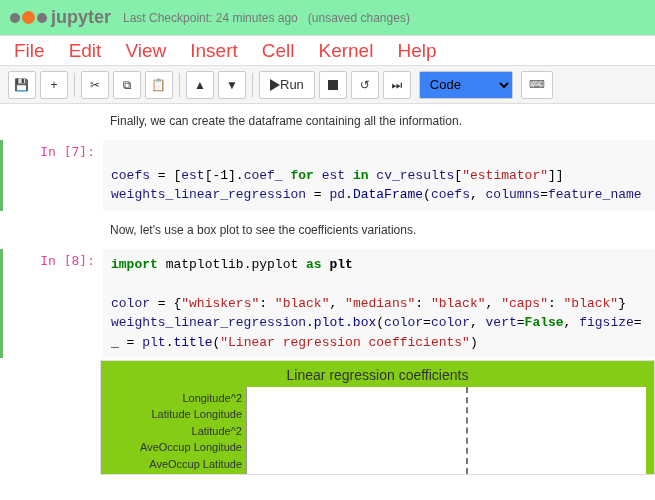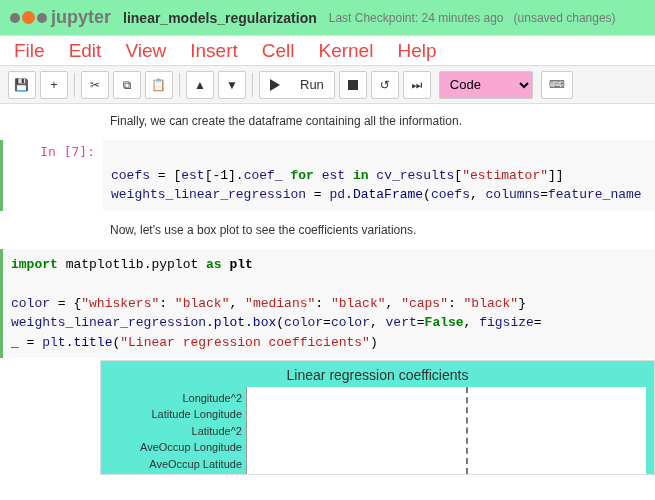--- a/index.html
+++ b/index.html
@@ -93,21 +93,21 @@
     }
     .toolbar-separator {
       width: 1px;
       height: 24px;
       background: #ccc;
       margin: 0 2px;
     }
     .run-btn {
       display: flex;
       align-items: center;
-      gap: 20px;
+      gap: 0;
       padding: 3px 10px;
       background: #fff;
       border: 1px solid #ccc;
       border-radius: 2px;
       cursor: pointer;
       font-size: 13px;
       color: #333;
       height: 28px;
     }
     .run-btn .play-icon {
@@ -129,21 +129,21 @@
       border-radius: 2px;
     }
     .stop-square {
       width: 10px;
       height: 10px;
       background: #333;
     }
     .kernel-select {
       height: 28px;
       border: 1px solid #ccc;
-      background: #f9a8d4;
+      background: #3b82f6;
       border-radius: 2px;
       font-size: 13px;
       padding: 0 6px;
       cursor: pointer;
       margin-left: 4px;
     }
     .toolbar-right-btn {
       display: flex;
       align-items: center;
       justify-content: center;
@@ -204,21 +204,21 @@
     .kw { color: #008000; font-weight: bold; }
     .str { color: #BA2121; }
     .func { color: #000080; }
     .var { color: #19177C; }
     .bold { font-weight: bold; }
 
     
     .plot-area {
       margin: 0 0 0 100px;
       border: 1px solid #ddd;
-      background: #5eead4;
+      background: #84cc16;
       height: 115px;
       display: flex;
       flex-direction: column;
       overflow: hidden;
     }
     .plot-title {
       text-align: center;
       font-size: 14px;
       font-weight: normal;
       color: #333;
@@ -260,21 +260,20 @@
 
 <div class="top-bar">
   <div class="jupyter-logo">
     <div class="jupyter-circles">
       <div class="circle-gray"></div>
       <div class="circle-orange"></div>
       <div class="circle-gray2"></div>
     </div>
     <span class="jupyter-text">jupyter</span>
   </div>
-  <span class="notebook-title">linear_models_regularization</span>
   <span class="checkpoint-text">
     <span>Last Checkpoint: 24 minutes ago</span>&nbsp;&nbsp;
     <span>(unsaved changes)</span>
   </span>
 </div>
 
 <div class="menu-bar">
   <span class="menu-item">File</span>
   <span class="menu-item">Edit</span>
   <span class="menu-item">View</span>
@@ -329,20 +328,21 @@
         <span class="var">weights_linear_regression</span> <span>= </span><span class="var">pd</span><span>.</span><span class="func">DataFrame</span><span>(</span><span class="var">coefs</span><span>, </span><span class="var">columns</span><span>=</span><span class="var">feature_name</span>
       </div>
     </div>
   </div>
 
   <div class="text-cell">
     <span>Now, let's use a box plot to see the coefficients variations.</span>
   </div>
 
   <div class="code-cell">
+    <div class="cell-label">In [8]:</div>
     <div class="cell-content">
       <div>
         <span class="kw">import</span> <span>matplotlib.pyplot</span> <span class="kw">as</span> <span class="bold">plt</span>
       </div>
       <div>&nbsp;</div>
       <div>
         <span class="var">color</span> <span>= {</span><span class="str">"whiskers"</span><span>: </span><span class="str">"black"</span><span>, </span><span class="str">"medians"</span><span>: </span><span class="str">"black"</span><span>, </span><span class="str">"caps"</span><span>: </span><span class="str">"black"</span><span>}</span>
       </div>
       <div>
         <span class="var">weights_linear_regression</span><span>.</span><span class="func">plot.box</span><span>(</span><span class="var">color</span><span>=</span><span class="var">color</span><span>, </span><span class="var">vert</span><span>=</span><span class="kw">False</span><span>, </span><span class="var">figsize</span><span>=</span>

